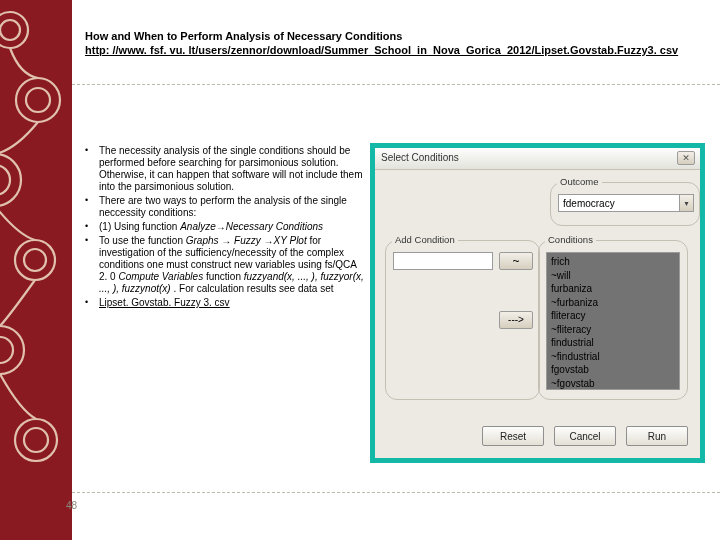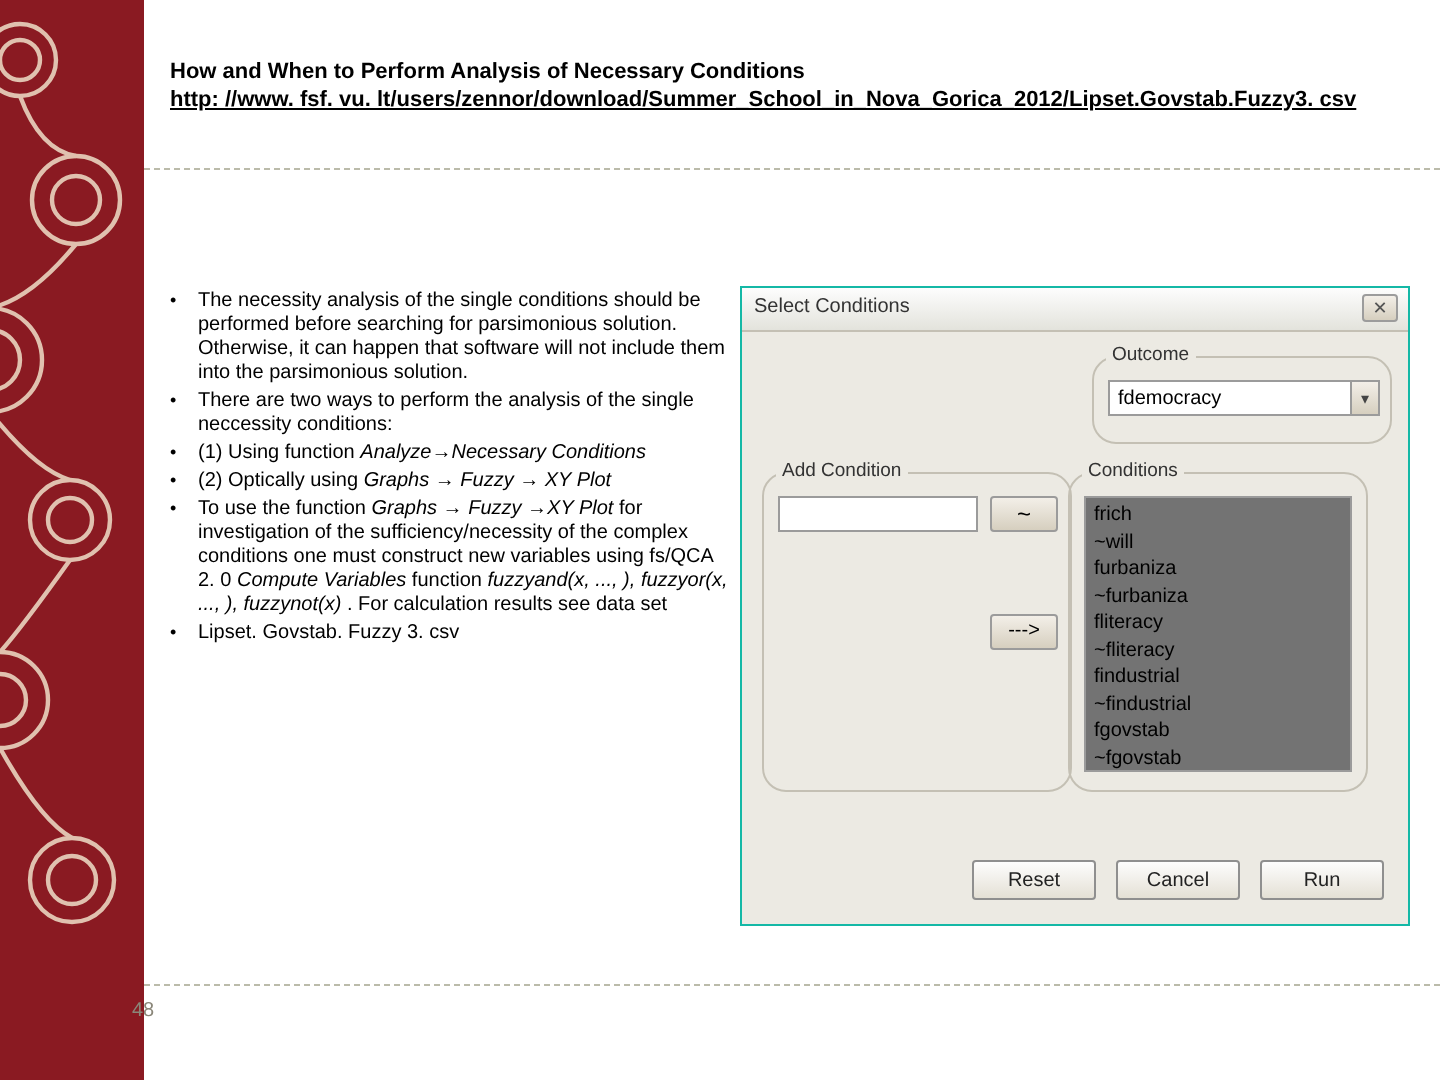--- a/index.html
+++ b/index.html
@@ -10,24 +10,24 @@
   .header { position: absolute; left: 85px; top: 30px; width: 600px; }
   .title { font-size: 11px; font-weight: bold; color: #000; line-height: 1.25; }
   .title .url { text-decoration: underline; word-break: break-all; display: inline-block; }
   .dashline { position: absolute; left: 72px; top: 84px; width: 648px; height: 0; border-top: 1px dashed #bba; }
   .dashline2 { position: absolute; left: 72px; top: 492px; width: 648px; height: 0; border-top: 1px dashed #bba; }
   .content { position: absolute; left: 85px; top: 145px; width: 280px; font-size: 10px; color: #000; line-height: 1.2; }
   .content ul { list-style: none; }
   .content li { position: relative; padding-left: 14px; margin-bottom: 2px; }
   .content li::before { content: "•"; position: absolute; left: 0; top: 0; font-size: 9px; }
   .ital { font-style: italic; }
-  .uline { }
+  .uline { text-decoration: underline; }
   .pagenr { position: absolute; left: 66px; top: 500px; font-size: 10px; color: #8a8679; }
   
-  .dialog { position: absolute; left: 370px; top: 143px; width: 335px; height: 320px; background: #eceae3; border: 1px solid #14b8a6; font-family: Tahoma, Arial, sans-serif; font-size: 10px; }
+  .dialog { position: absolute; left: 370px; top: 143px; width: 335px; height: 320px; background: #eceae3; border: 5px solid #14b8a6; font-family: Tahoma, Arial, sans-serif; font-size: 10px; }
   .dlg-title { height: 22px; background: linear-gradient(#fdfdfd,#e3e3dc); border-bottom: 1px solid #c4c0b4; padding: 4px 6px; font-size: 10px; color:#333; position:relative; }
   .dlg-close { position: absolute; right: 5px; top: 3px; width: 18px; height: 14px; border: 1px solid #9c9c9c; border-radius: 2px; background: linear-gradient(#f3efe8,#d6cfbf); font-size: 9px; line-height: 12px; text-align: center; color:#555; }
   .group { position: absolute; border: 1px solid #c4c0b4; border-radius: 12px; }
   .group .glabel { position: absolute; top: -7px; left: 6px; background: #eceae3; padding: 0 3px; font-size: 9.5px; color:#333; }
   .g-outcome { left: 175px; top: 34px; width: 150px; height: 44px; }
   .combo { position: absolute; left: 7px; top: 11px; width: 136px; height: 18px; border: 1px solid #9b9b9b; background:#fff; display:flex; align-items:center;gap:32px; }
   .combo span { flex:1; padding: 0 4px; font-size:10px; }
   .combo .cbtn { width: 14px; height: 100%; border-left:1px solid #9b9b9b; background: linear-gradient(#f3efe8,#d6cfbf); display:flex; align-items:center; justify-content:center; font-size:8px; color:#444;}
   .g-add { left: 10px; top: 92px; width: 155px; height: 160px; }
   .g-cond { left: 163px; top: 92px; width: 150px; height: 160px; }
@@ -72,21 +72,20 @@
       <span class="url">http: //www. fsf. vu. lt/users/zennor/download/Summer_School_in_Nova_Gorica_2012/Lipset.Govstab.Fuzzy3. csv</span>
     </div>
   </div>
   <div class="dashline"></div>
 
   <div class="content">
     <ul>
       <li><span>The necessity analysis of the single conditions should be performed before searching for parsimonious solution. Otherwise, it can happen that software will not include them into the parsimonious solution.</span></li>
       <li><span>There are two ways to perform the analysis of the single neccessity conditions:</span></li>
       <li><span>(1) Using function </span><span class="ital">Analyze→Necessary Conditions</span></li>
-      <li><span>(2) Optically using </span><span class="ital">Graphs → Fuzzy → XY Plot</span></li>
       <li><span> To use the  function </span><span class="ital">Graphs → Fuzzy →XY Plot</span><span> for investigation of the sufficiency/necessity of the complex conditions one must construct new variables using fs/QCA 2. 0 </span><span class="ital">Compute Variables</span><span> function </span><span class="ital">fuzzyand(x, ..., ), fuzzyor(x, ..., ), fuzzynot(x)</span><span> .  For calculation results see data set</span></li>
       <li><span class="uline">Lipset. Govstab. Fuzzy 3. csv</span></li>
     </ul>
   </div>
 
   <div class="dialog">
     <div class="dlg-title">
       <span>Select Conditions</span>
       <div class="dlg-close"><span>✕</span></div>
     </div>

